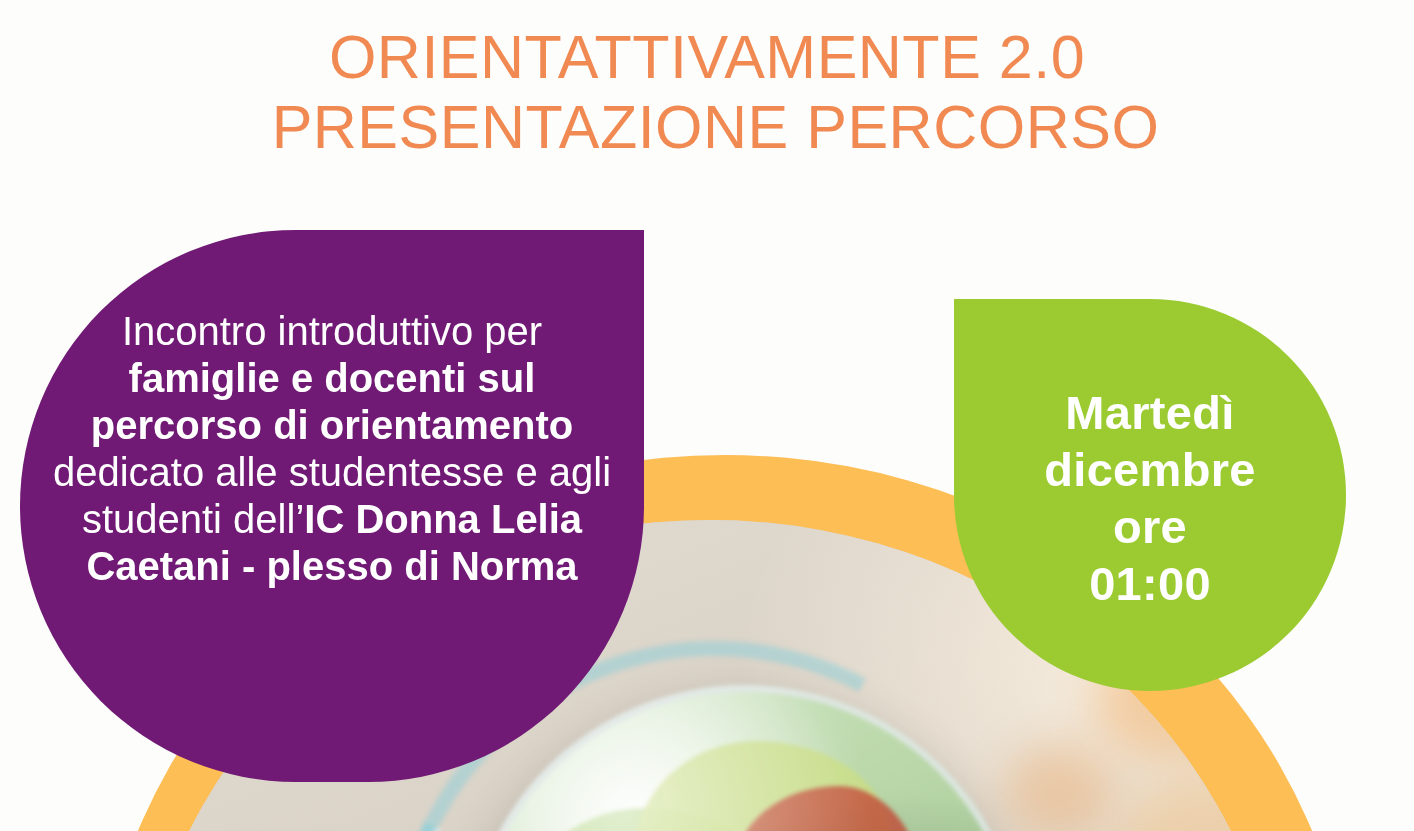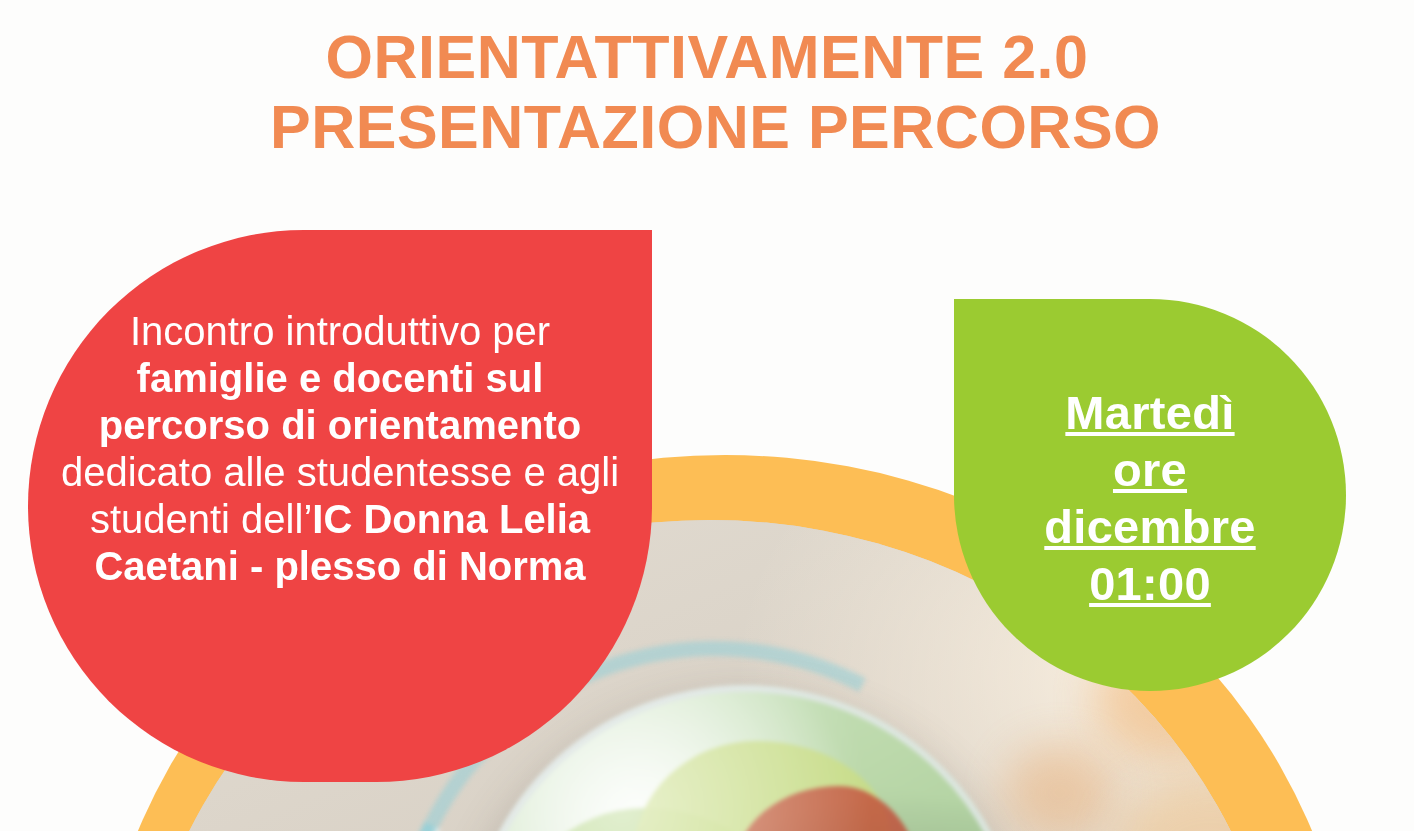--- a/index.html
+++ b/index.html
@@ -30,21 +30,21 @@
     top: 22px;
     left: 0;
     width: 1414px;
     text-align: center;
     z-index: 60;
     pointer-events: none;
   }
   .title-line {
     display: block;
     color: #f18a52;
-    font-weight: 700;
+    font-weight: 400;
     font-size: 62px;
     line-height: 70px;
     letter-spacing: 0.5px;
     white-space: nowrap;
   }
   .title-line.l1 { font-size: 61px; }
   .title-line.l2 { font-size: 61px; padding-left: 17px; }
 
   
   .photo-layer {
@@ -172,25 +172,25 @@
     border-right-color: transparent;
     border-top-color: transparent;
     transform: rotate(-18deg);
     filter: blur(2.6px);
     box-sizing: border-box;
   }
 
   
   .blue-card {
     position: absolute;
-    left: 28px;
+    left: 20px;
     top: 230px;
     width: 624px;
     height: 552px;
-    background: #ef4444;
+    background: #701a75;
     border-radius: 290px 0px 290px 290px;
     z-index: 40;
     display: flex;
     align-items: flex-start;
     justify-content: center;
     box-sizing: border-box;
     padding: 78px 28px 0 28px;
   }
   .blue-text {
     color: #ffffff;
@@ -219,21 +219,21 @@
     padding: 6px 30px 0 30px;
   }
   .green-text {
     color: #ffffff;
     font-weight: 700;
     font-size: 47px;
     line-height: 57px;
     text-align: center;
     letter-spacing: 0.3px;
   }
-  .green-text span { display: block; text-decoration: underline; }
+  .green-text span { display: block; }
 </style>
 </head>
 <body>
 
 <div id="poster">
 
   <div class="photo-layer">
 
     <div class="orange-arc"></div>
 
@@ -264,19 +264,19 @@
     <span class="title-line l2">PRESENTAZIONE PERCORSO</span>
   </div>
 
   <div class="blue-card">
     <div class="blue-text"><span>Incontro introduttivo </span><span>per </span><b>famiglie e docenti sul percorso di orientamento </b><span>dedicato alle studentesse e agli studenti dell’</span><b>IC Donna Lelia Caetani - plesso di Norma</b></div>
   </div>
 
   <div class="green-badge">
     <div class="green-text">
       <span>Martedì</span>
+      <span>dicembre</span>
       <span>ore</span>
-      <span>dicembre</span>
       <span>01:00</span>
     </div>
   </div>
 
 </div>
 
 </body></html>

